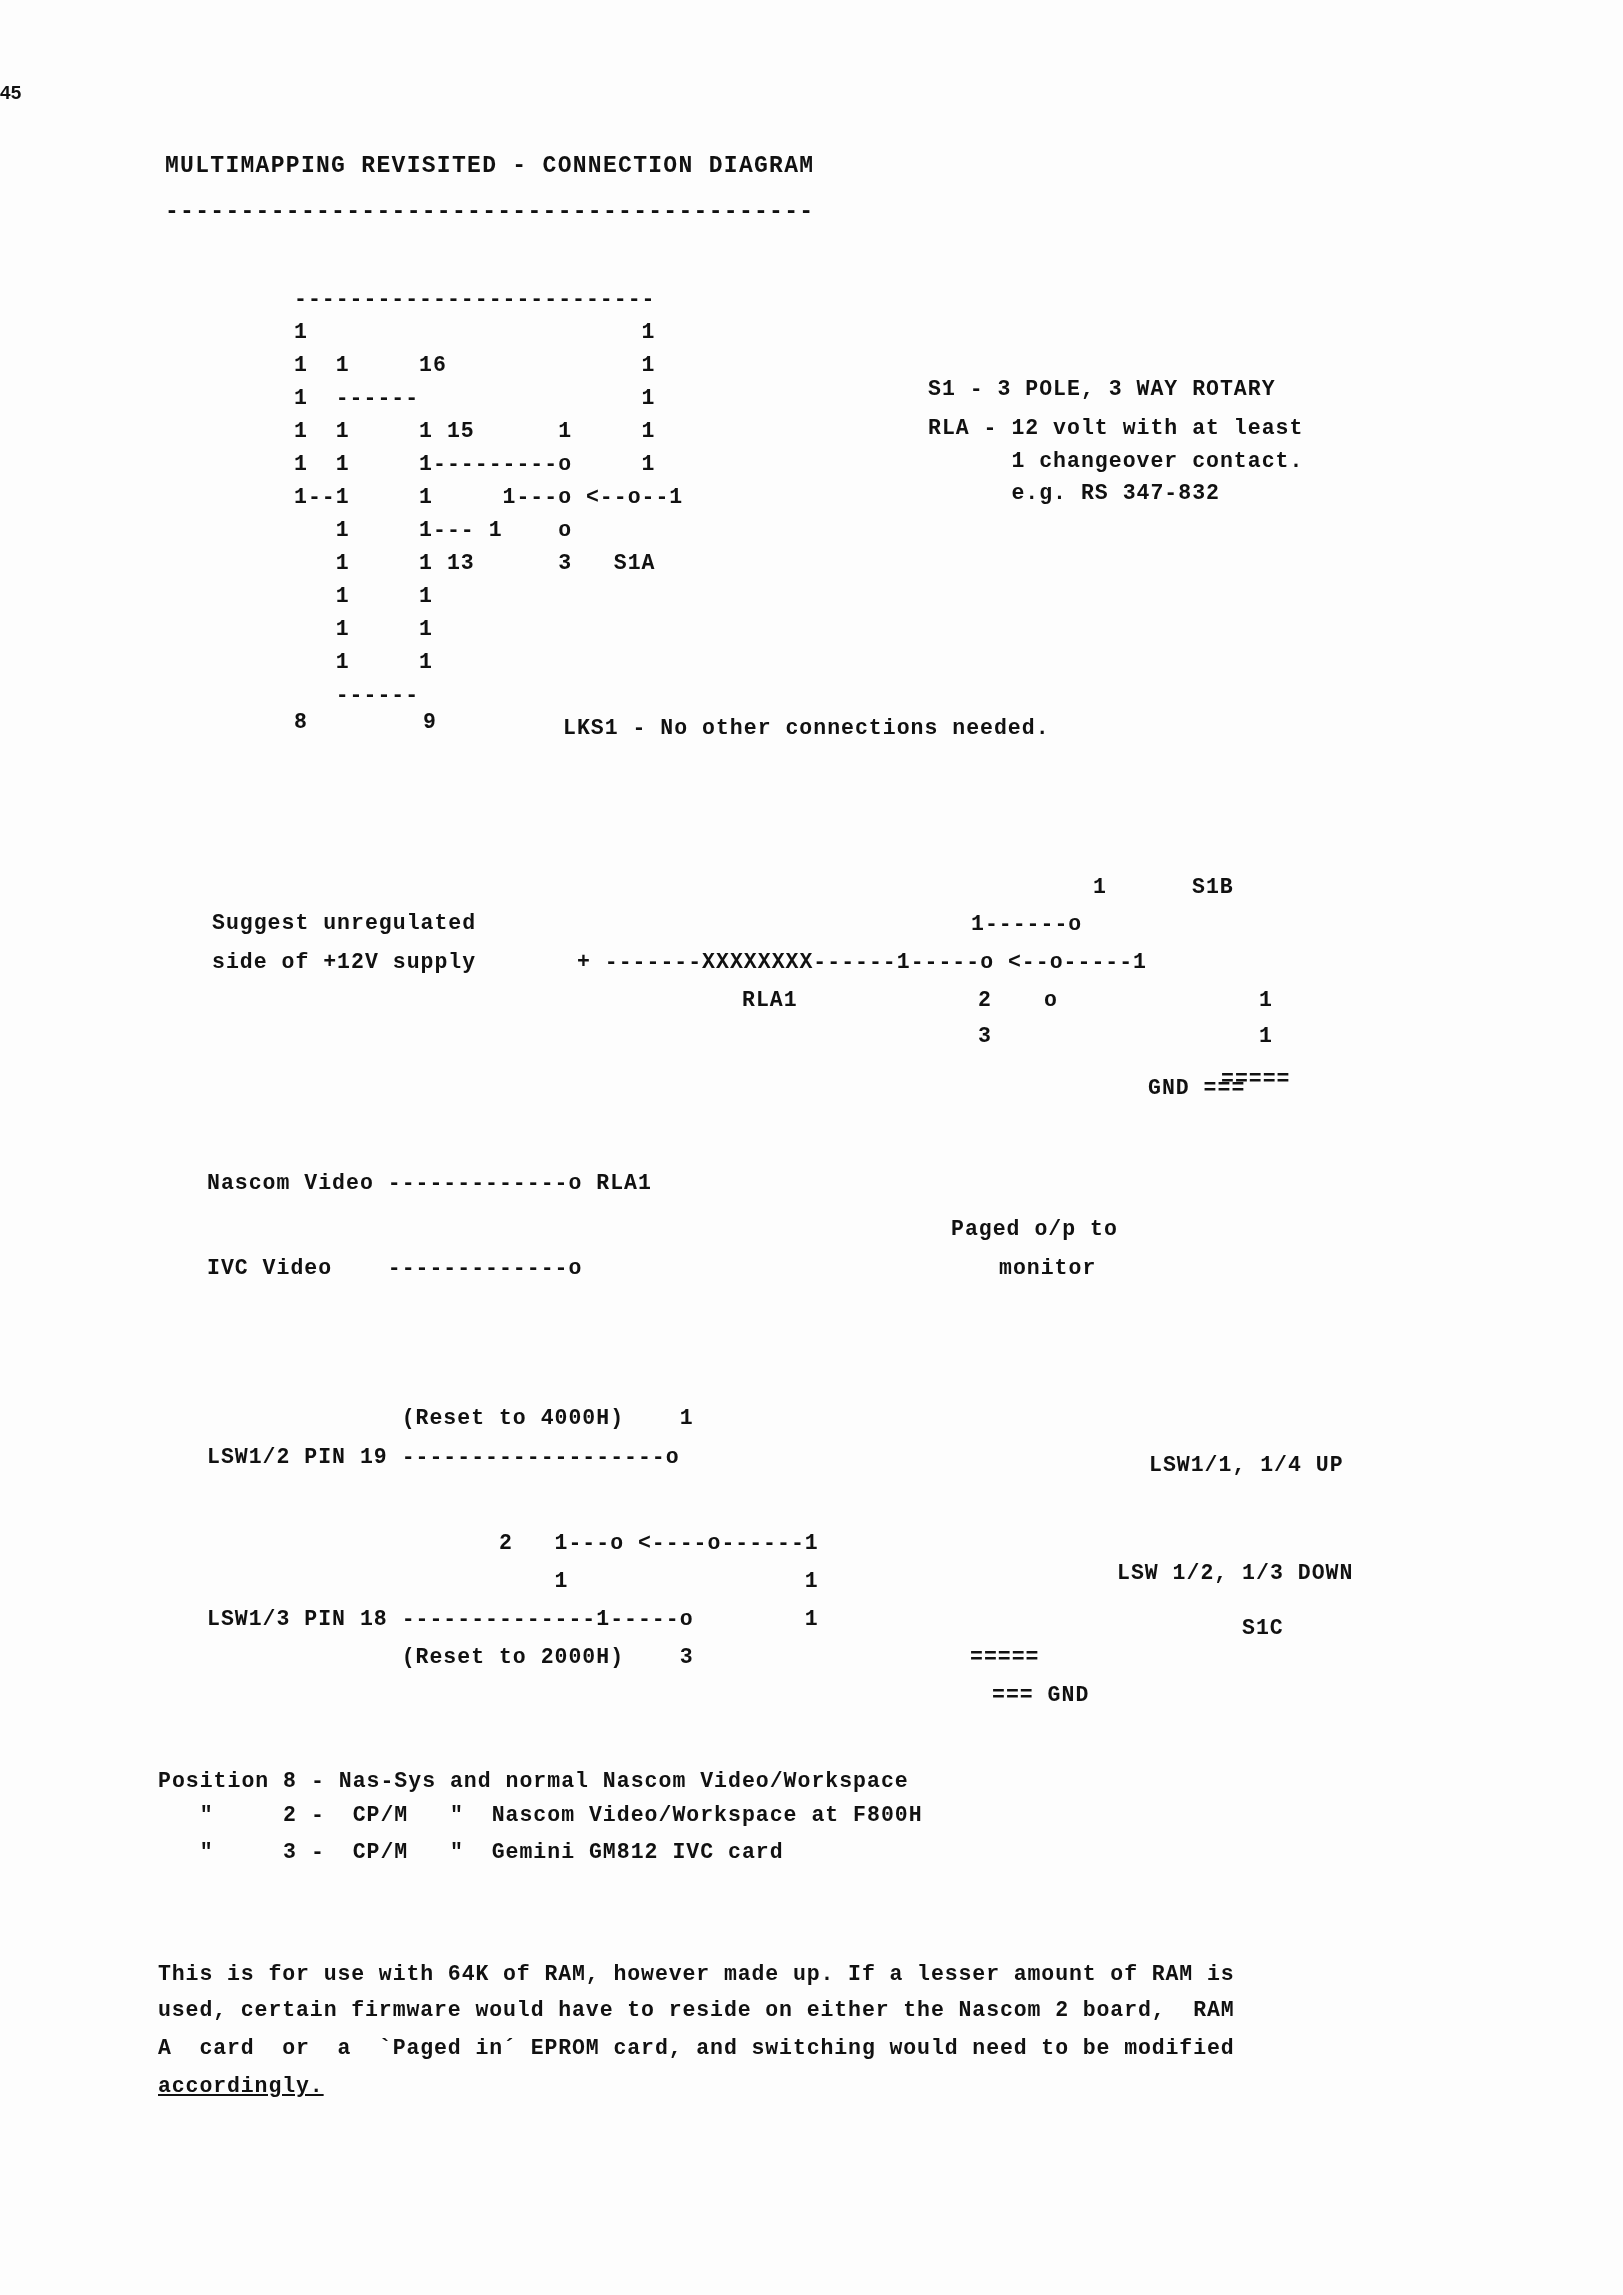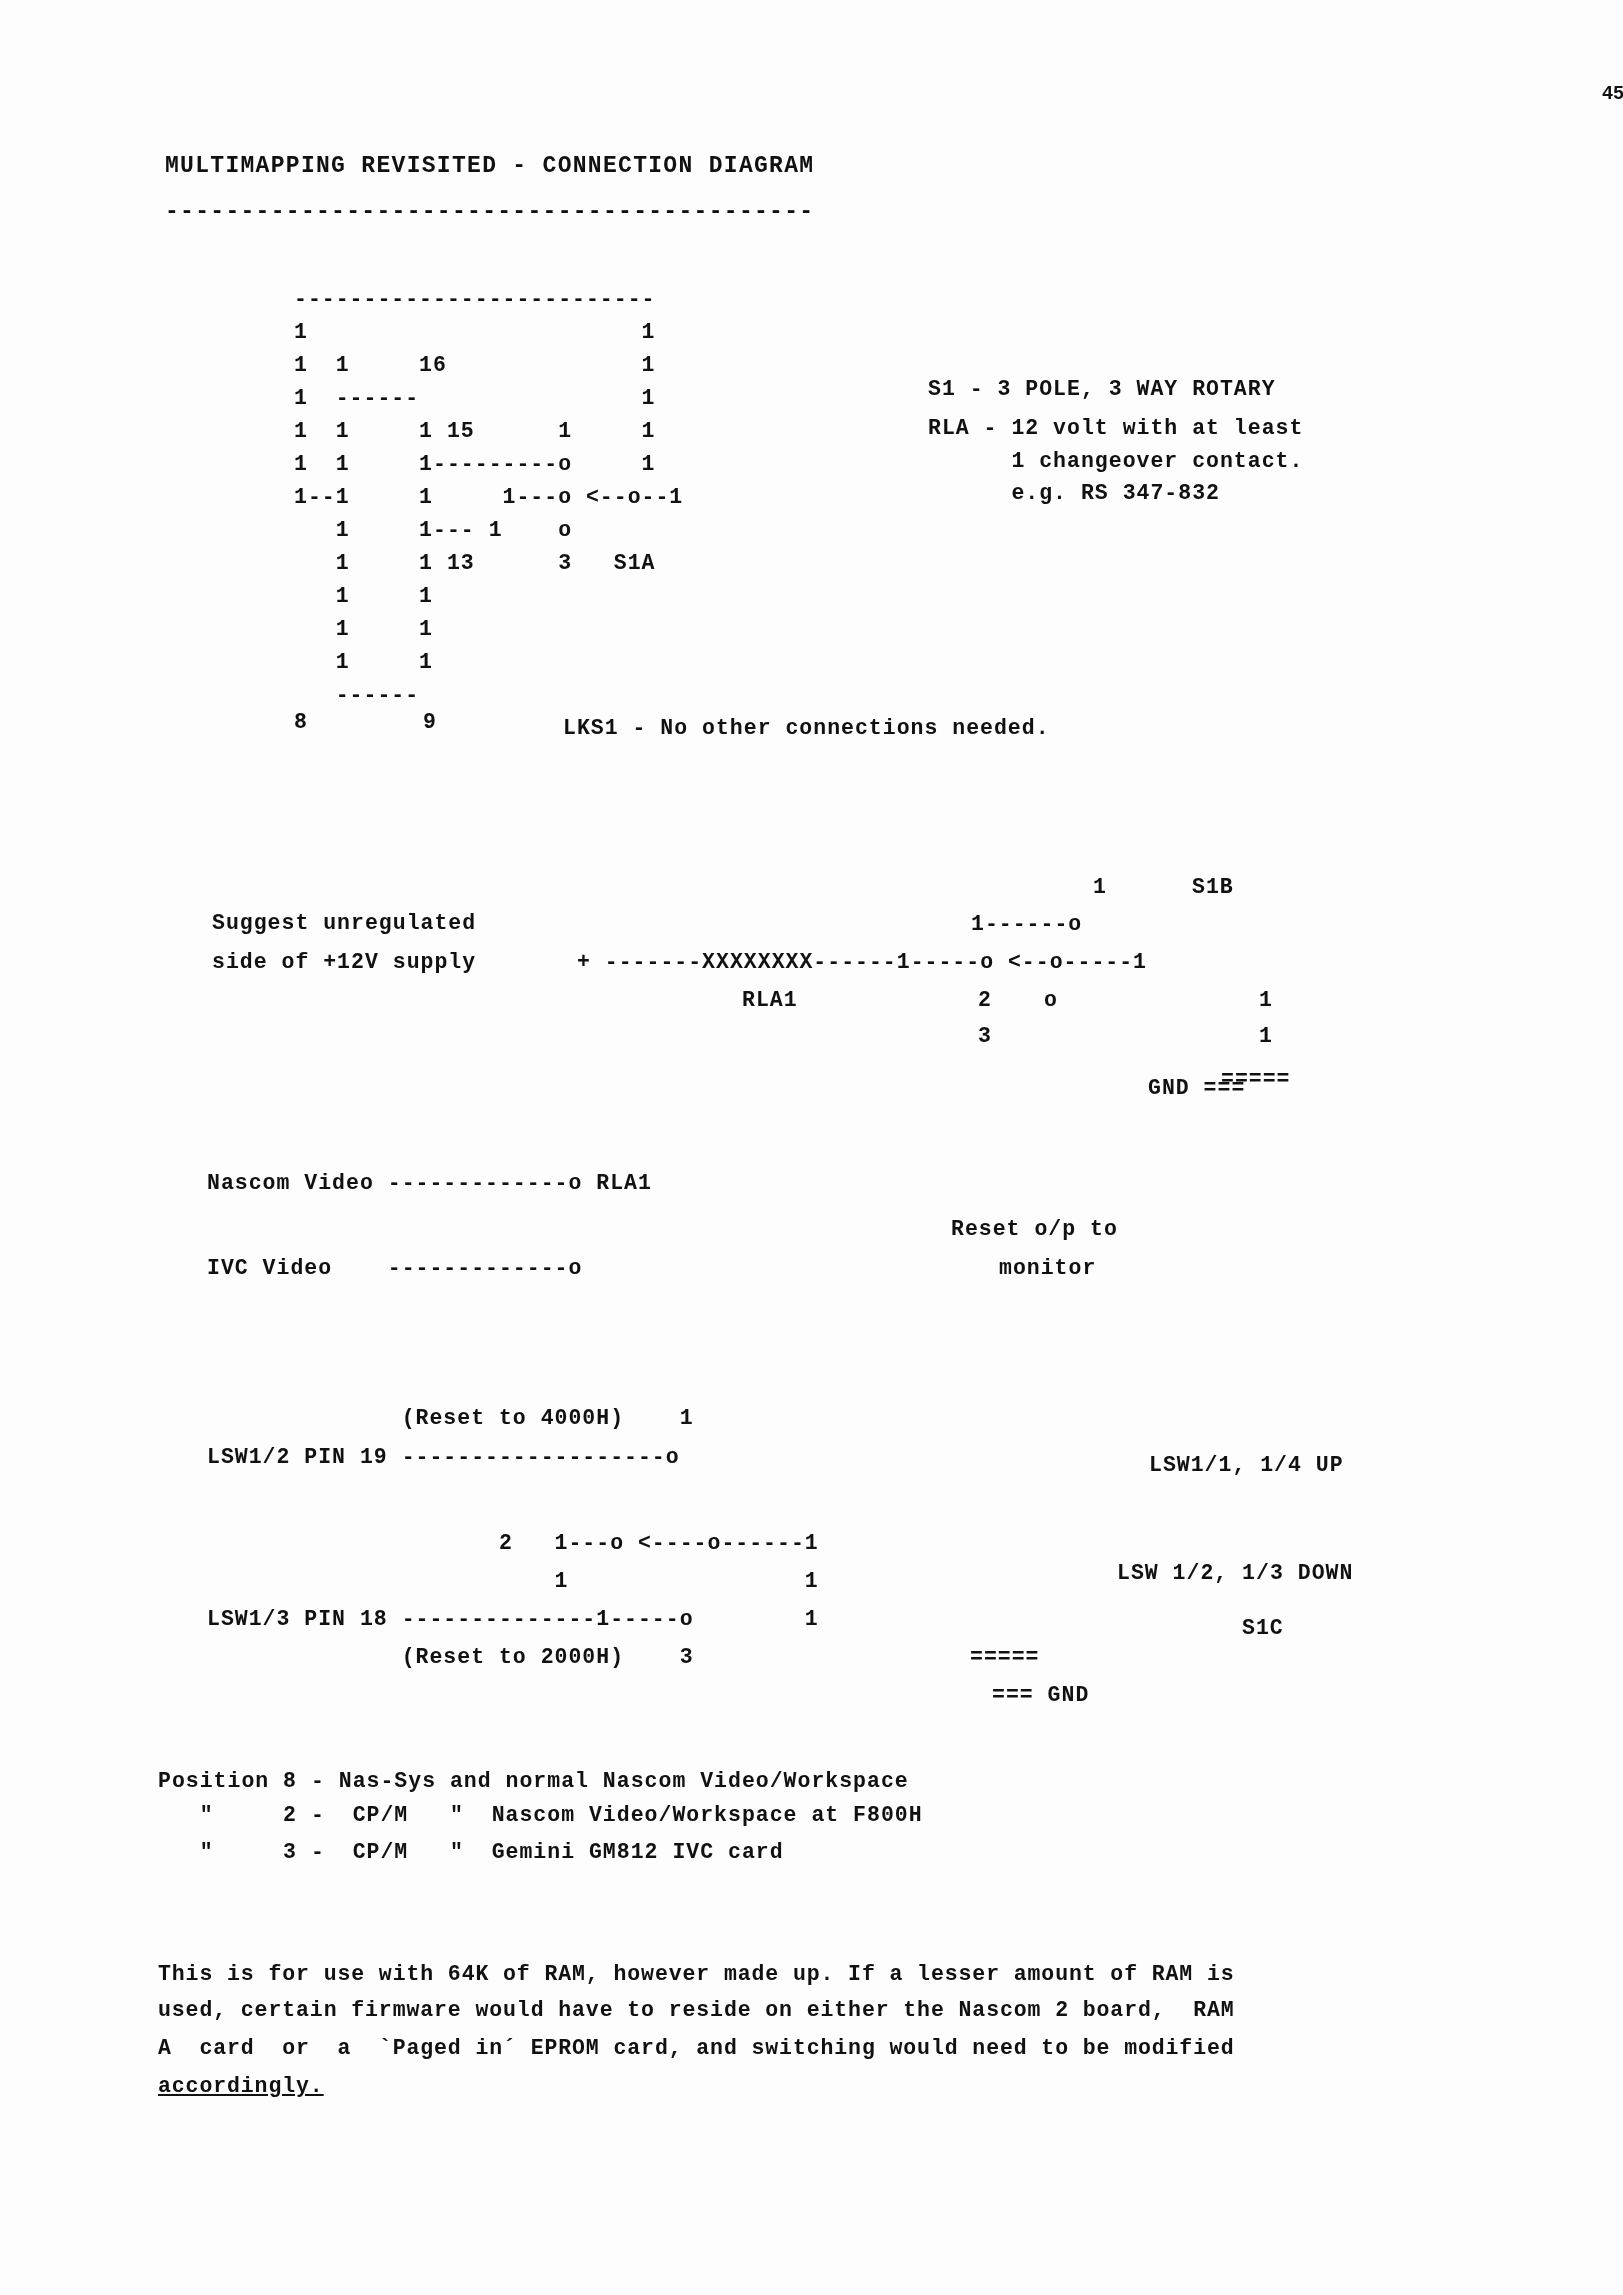--- a/index.html
+++ b/index.html
@@ -33,21 +33,21 @@
     letter-spacing: 1px;
     color: #111111;
     font-weight: 600;
   }
 
   .pageno {
     position: absolute;
     left: 0;
     top: 82px;
     width: 1624px;
-    text-align: right;
+    text-align: left;
     font-family: "Liberation Sans", sans-serif;
     font-size: 19px;
     font-weight: 700;
     letter-spacing: 0.3px;
     color: #111111;
   }
 
   .title {
     left: 165px;
     top: 150px;
@@ -200,21 +200,21 @@
 
   <div class="mono" style="left:1221px; top:1063px;">=====</div>
 
   <div class="mono gndlabel">GND ===</div>
 
   <div class="mono block3">Nascom Video -------------o RLA1</div>
 
 
   <div class="mono" style="left:207px; top:1252px;">IVC Video    -------------o</div>
 
-  <div class="mono vidout">Reset o/p to</div>
+  <div class="mono vidout">Paged o/p to</div>
 
   <div class="mono" style="left:999px; top:1252px;">monitor</div>
 
   <div class="mono block4">              (Reset to 4000H)    1</div>
 
   <div class="mono" style="left:207px; top:1441px;">LSW1/2 PIN 19 -------------------o</div>
 
   <div class="mono" style="left:207px; top:1527px;">                     2   1---o &lt;----o------1</div>
 
   <div class="mono" style="left:207px; top:1565px;">                         1                 1</div>

